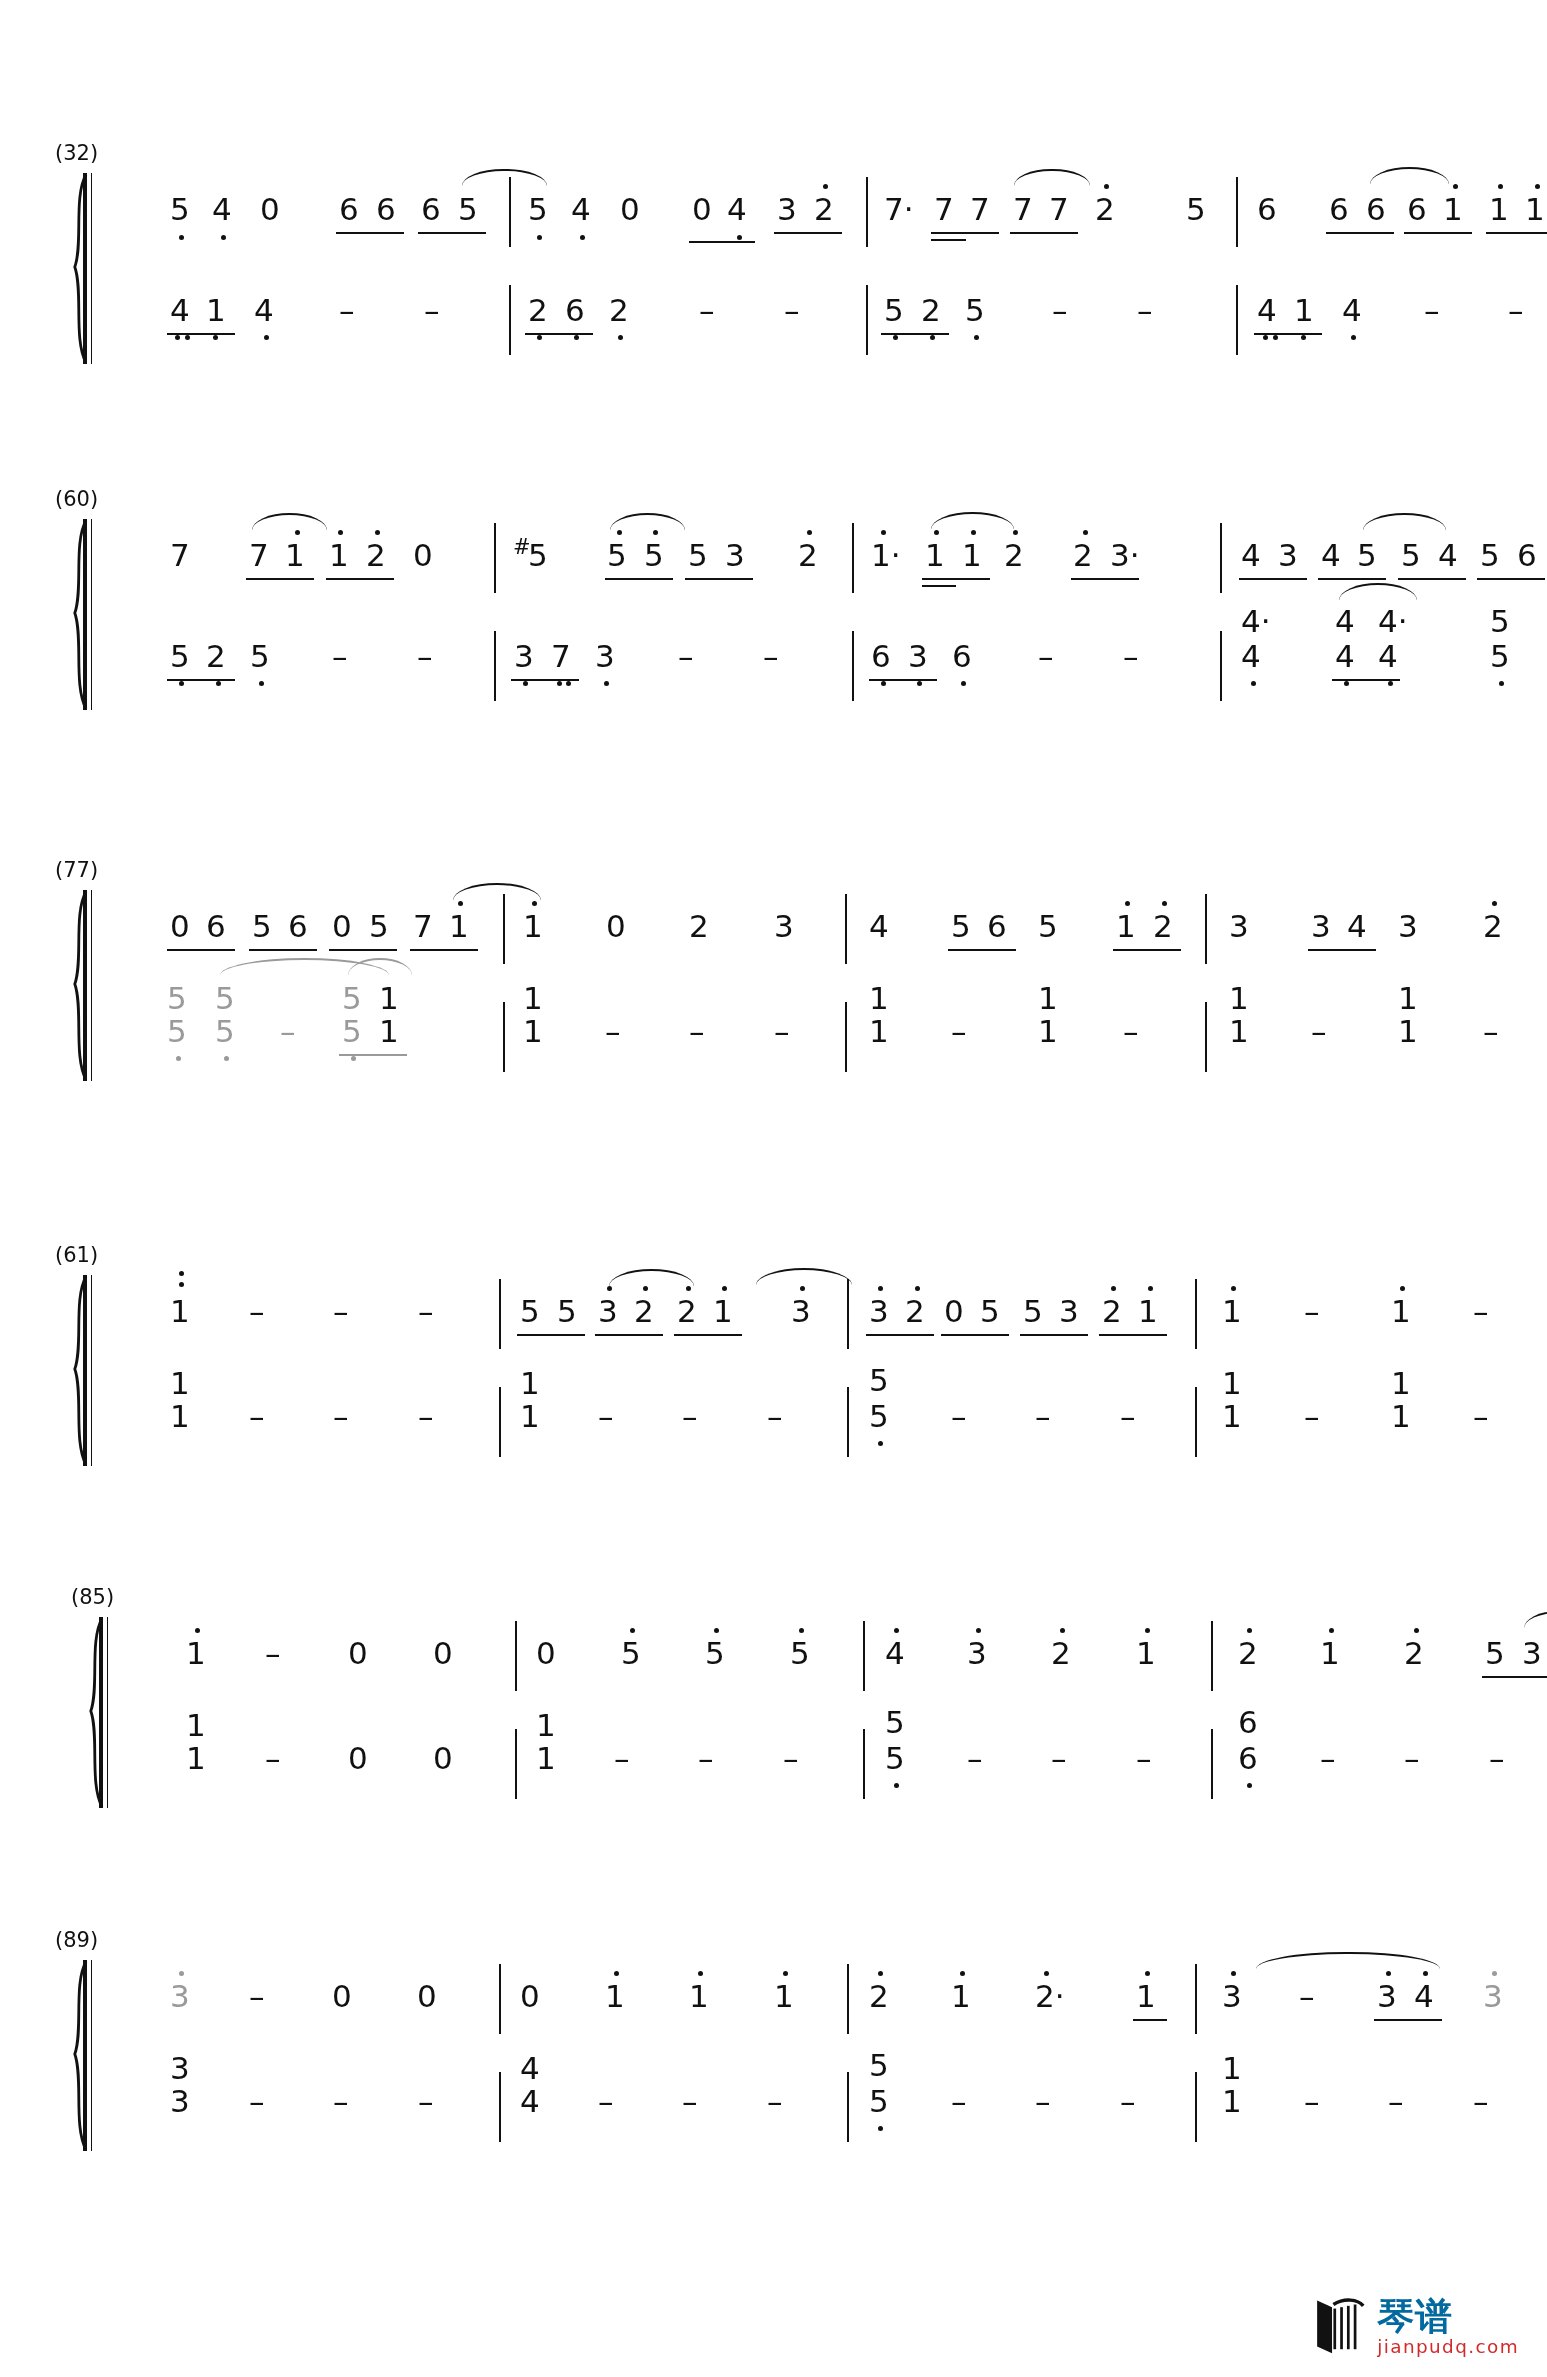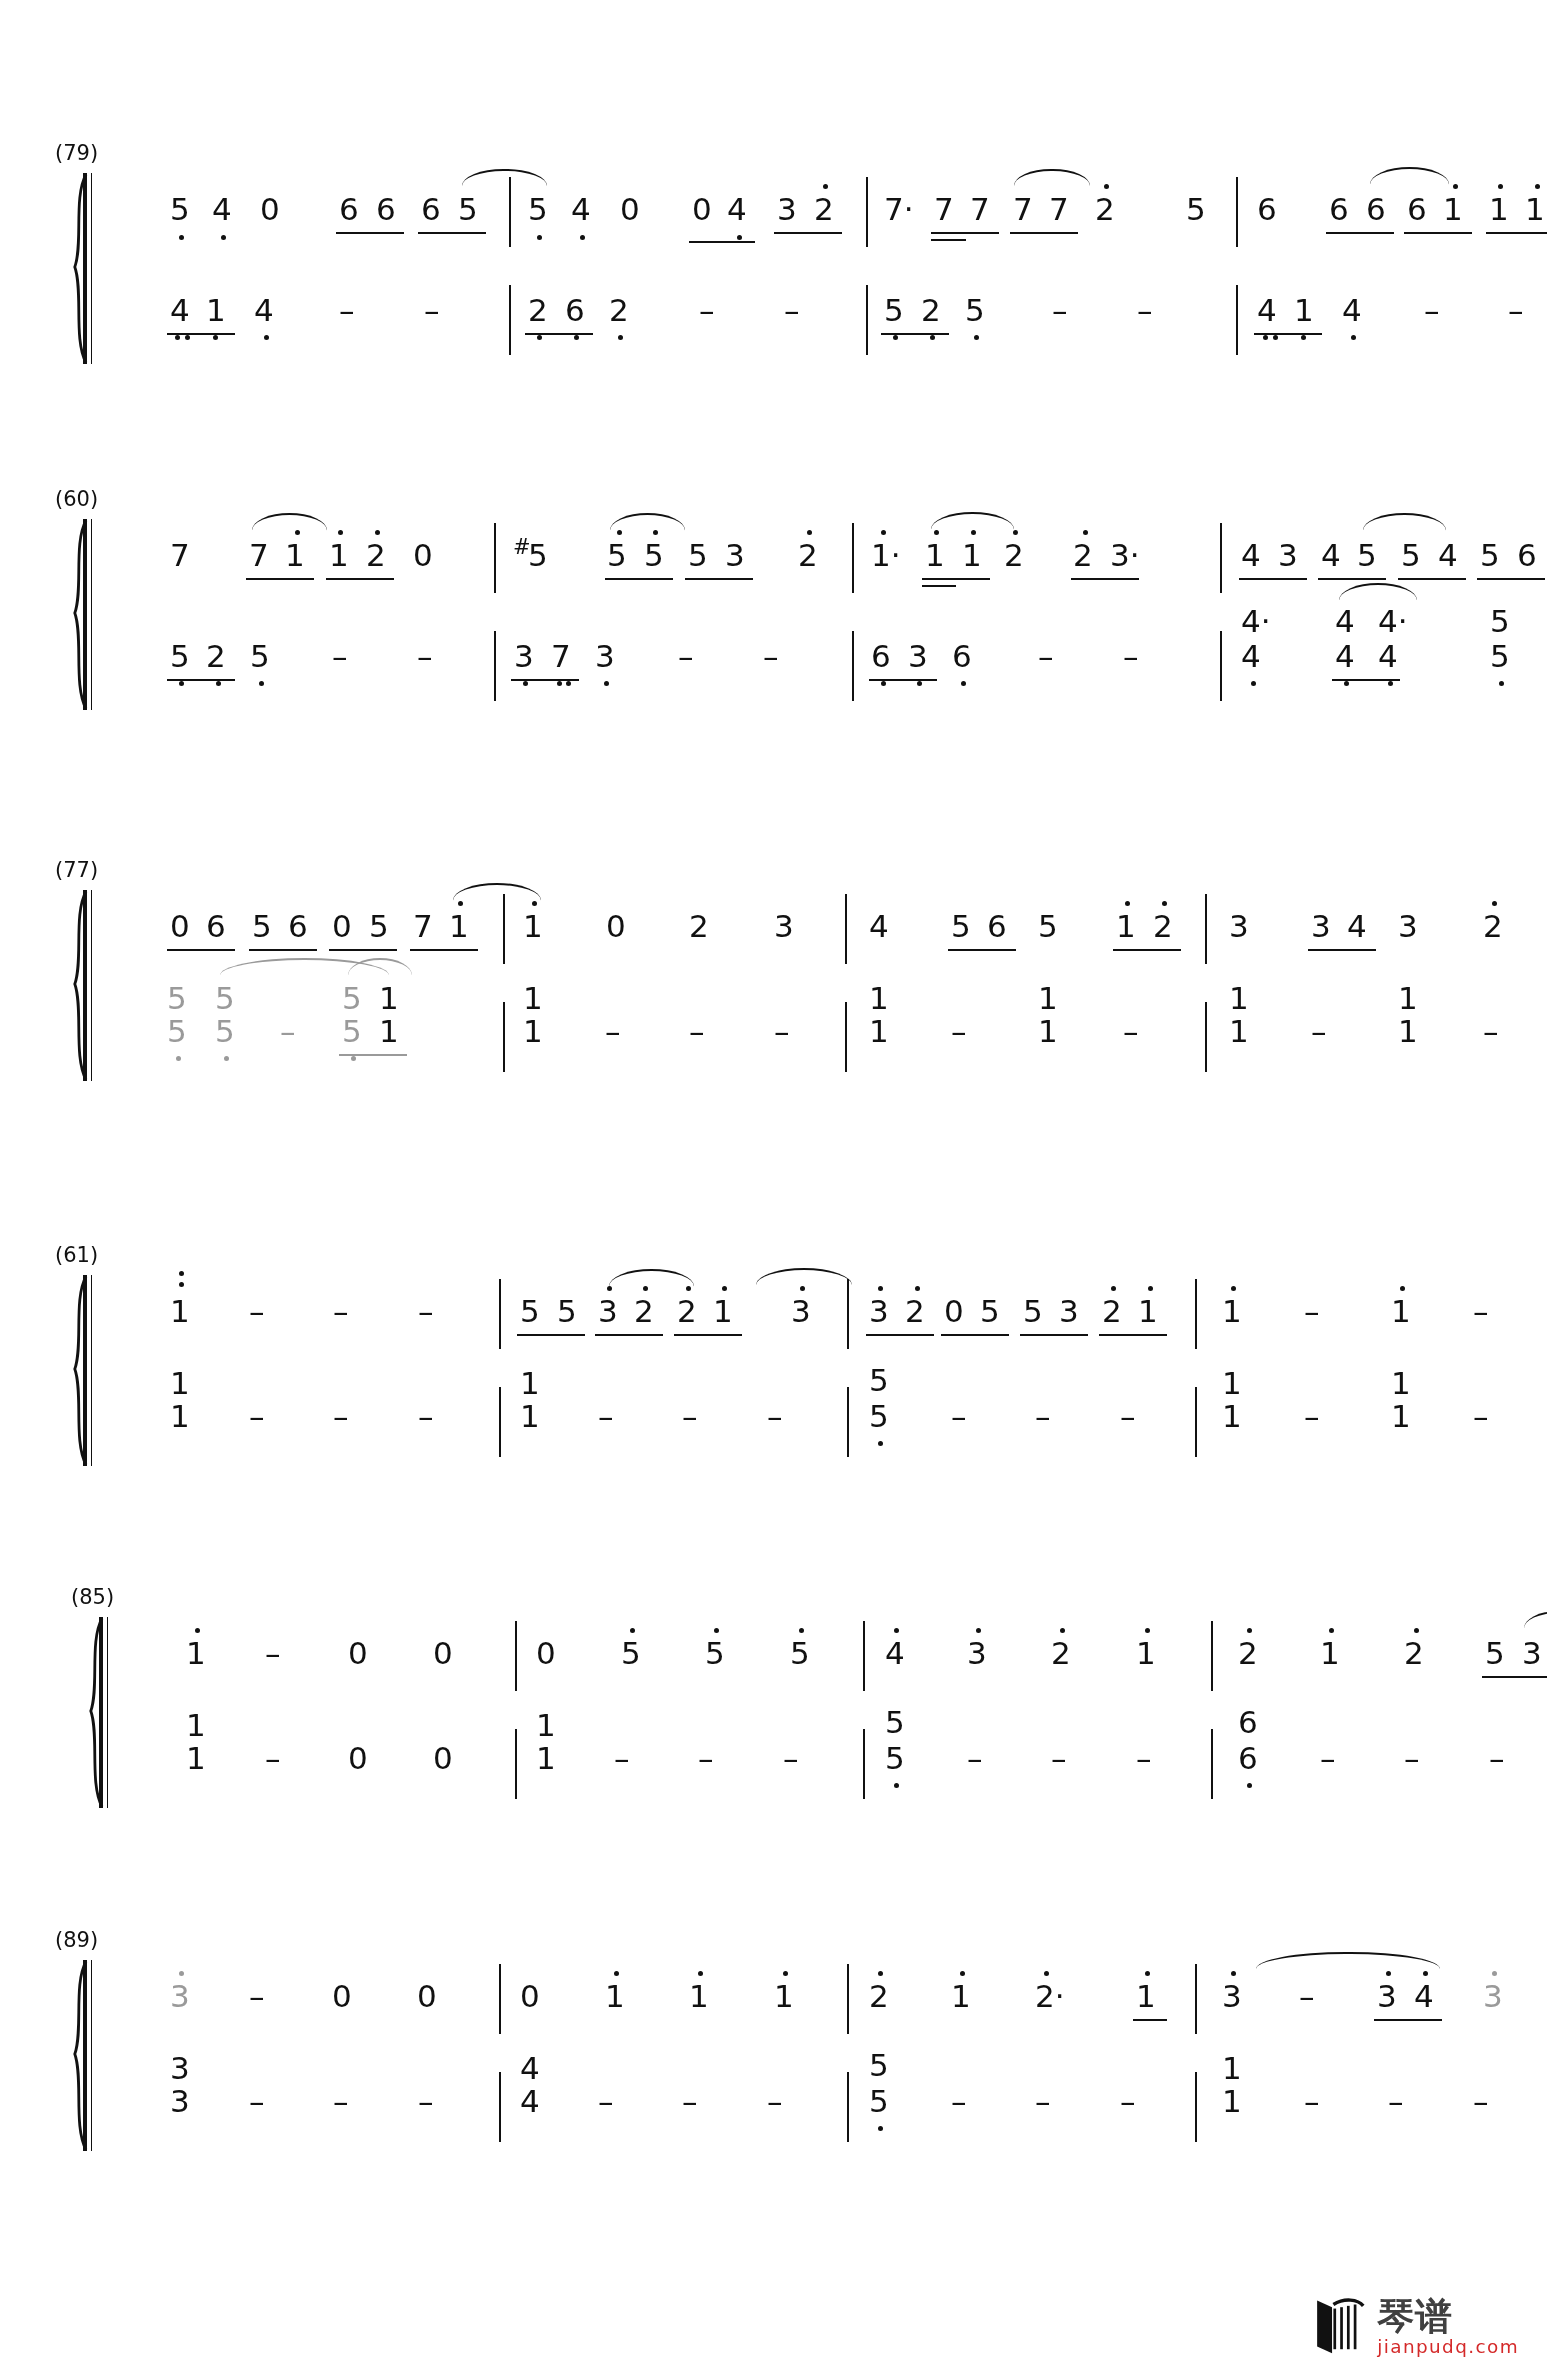--- a/index.html
+++ b/index.html
@@ -147,42 +147,42 @@
     gap: 7px;
   }
   .wm-text {
     display: flex;
     flex-direction: column;
     align-items: flex-start;
     line-height: 1.05;
   }
   .wm-main {
     font-size: 37px;
-    color: #404040;
+    color: #0369a1;
     font-family: "DejaVu Sans", sans-serif;
     font-weight: bold;
     letter-spacing: 0.7px;
   }
   .wm-sub {
     font-size: 18.4px;
     color: #d42a2a;
     letter-spacing: 1.4px;
   }
   .wm-logo {
     width: 61px;
     height: 61px;
   }
 </style>
 </head>
 <body>
 
 <div class="page">
 
   <div class="system" style="position:absolute; left:0; top:141px; width:1505px; height:233px;">
-    <div class="sys-label" style="top:0px;">(79)</div>
+    <div class="sys-label" style="top:0px;">(32)</div>
     <div class="staves" style="position:absolute; left:0; top:32px; width:1440px; height:191px;">
 
       <svg class="brace" viewBox="0 0 40 270" preserveAspectRatio="none">
         <path d="M30 2 C12 34, 26 100, 14 133 C26 166, 12 236, 30 268" stroke="#111" stroke-width="4" fill="none"></path>
       </svg>
       <div class="barline-left"></div>
       <div class="barline-left2"></div>
 
       <div class="staff upper">
 

